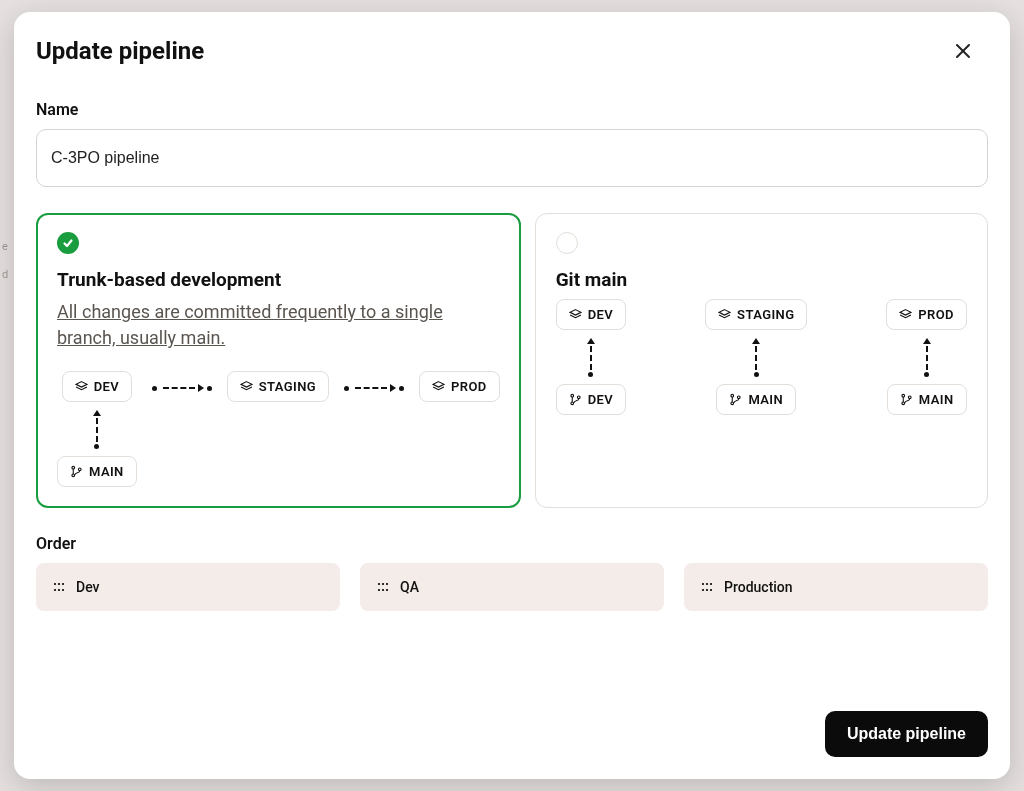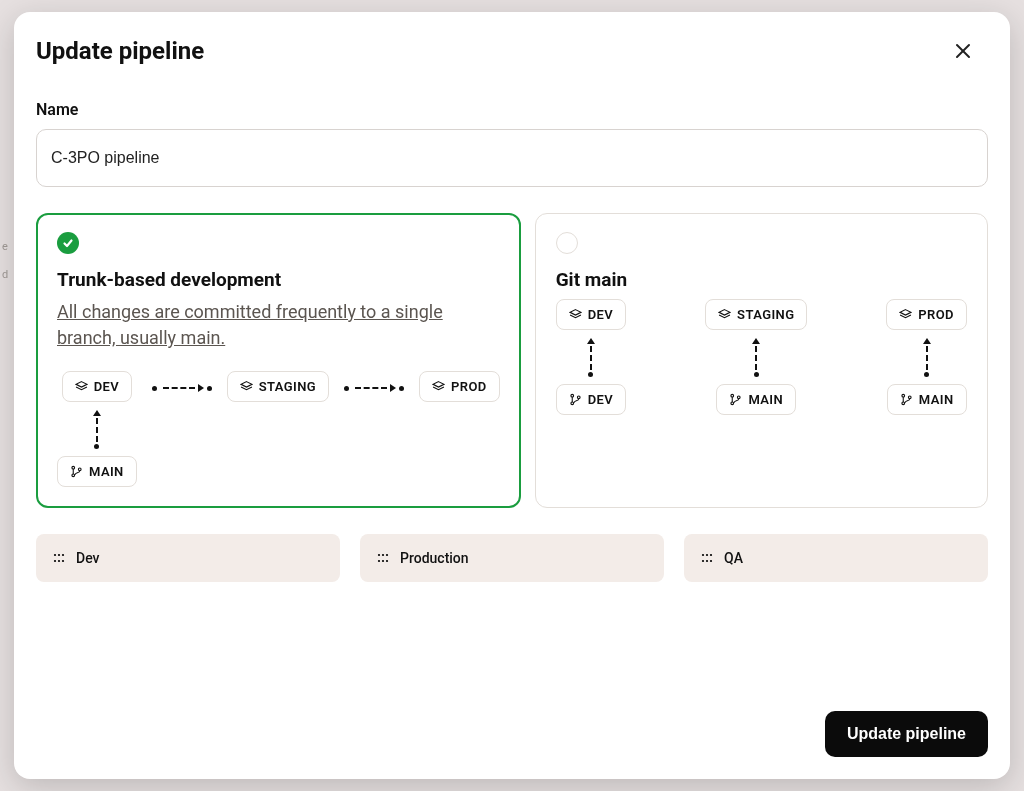--- a/index.html
+++ b/index.html
@@ -396,20 +396,21 @@
               </span>
             </div>
           </div>
         </div>
 
       </div>
     </div>
 
     
     <div class="section">
+      <div class="field-label">Order</div>
       <div class="order-row">
         <div class="order-item">
           <span class="drag-handle">
             <svg width="14" height="14" viewBox="0 0 14 14">
                 <circle cx="3" cy="4" r="1.1"></circle>
                 <circle cx="7" cy="4" r="1.1"></circle>
                 <circle cx="11" cy="4" r="1.1"></circle>
                 <circle cx="3" cy="10" r="1.1"></circle>
                 <circle cx="7" cy="10" r="1.1"></circle>
                 <circle cx="11" cy="10" r="1.1"></circle>
@@ -421,34 +422,34 @@
           <span class="drag-handle">
             <svg width="14" height="14" viewBox="0 0 14 14">
                 <circle cx="3" cy="4" r="1.1"></circle>
                 <circle cx="7" cy="4" r="1.1"></circle>
                 <circle cx="11" cy="4" r="1.1"></circle>
                 <circle cx="3" cy="10" r="1.1"></circle>
                 <circle cx="7" cy="10" r="1.1"></circle>
                 <circle cx="11" cy="10" r="1.1"></circle>
               </svg>
           </span>
-          <span>Production</span>
+          <span>QA</span>
         </div>
         <div class="order-item">
           <span class="drag-handle">
             <svg width="14" height="14" viewBox="0 0 14 14">
                 <circle cx="3" cy="4" r="1.1"></circle>
                 <circle cx="7" cy="4" r="1.1"></circle>
                 <circle cx="11" cy="4" r="1.1"></circle>
                 <circle cx="3" cy="10" r="1.1"></circle>
                 <circle cx="7" cy="10" r="1.1"></circle>
                 <circle cx="11" cy="10" r="1.1"></circle>
               </svg>
           </span>
-          <span>QA</span>
+          <span>Production</span>
         </div>
       </div>
     </div>
 
   </div>
 
   <div class="modal-footer">
     <button class="primary-btn">Update pipeline</button>
   </div>
 

